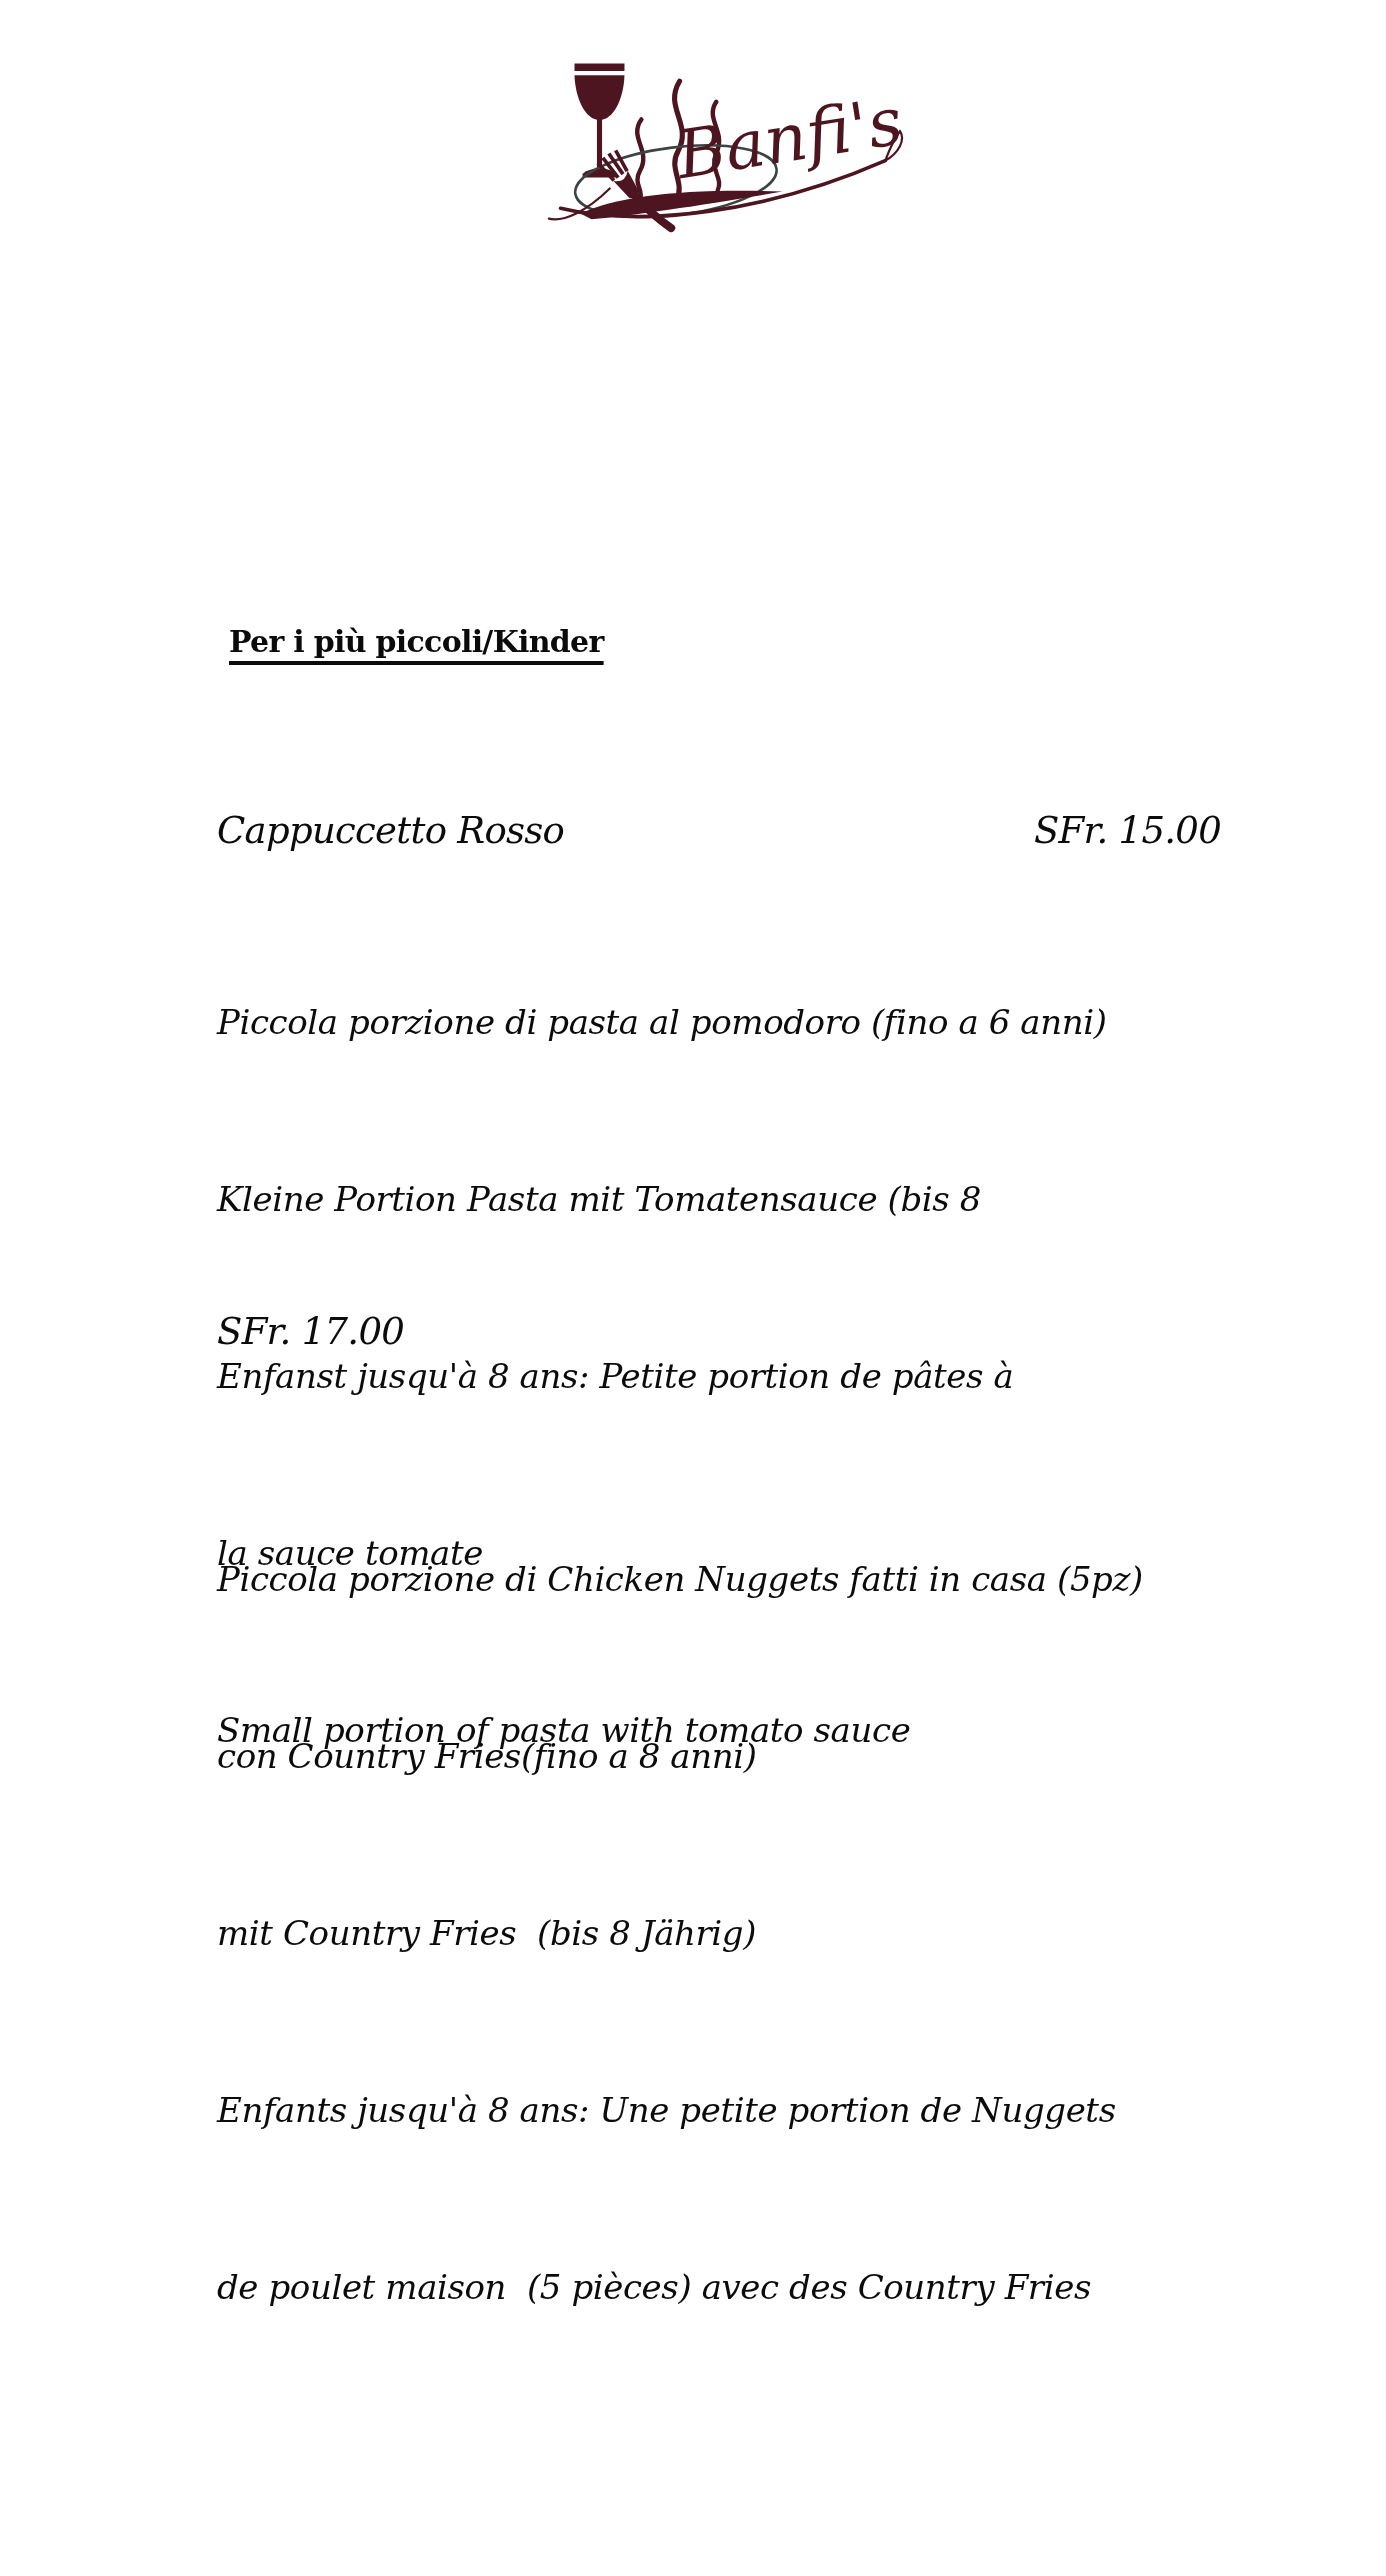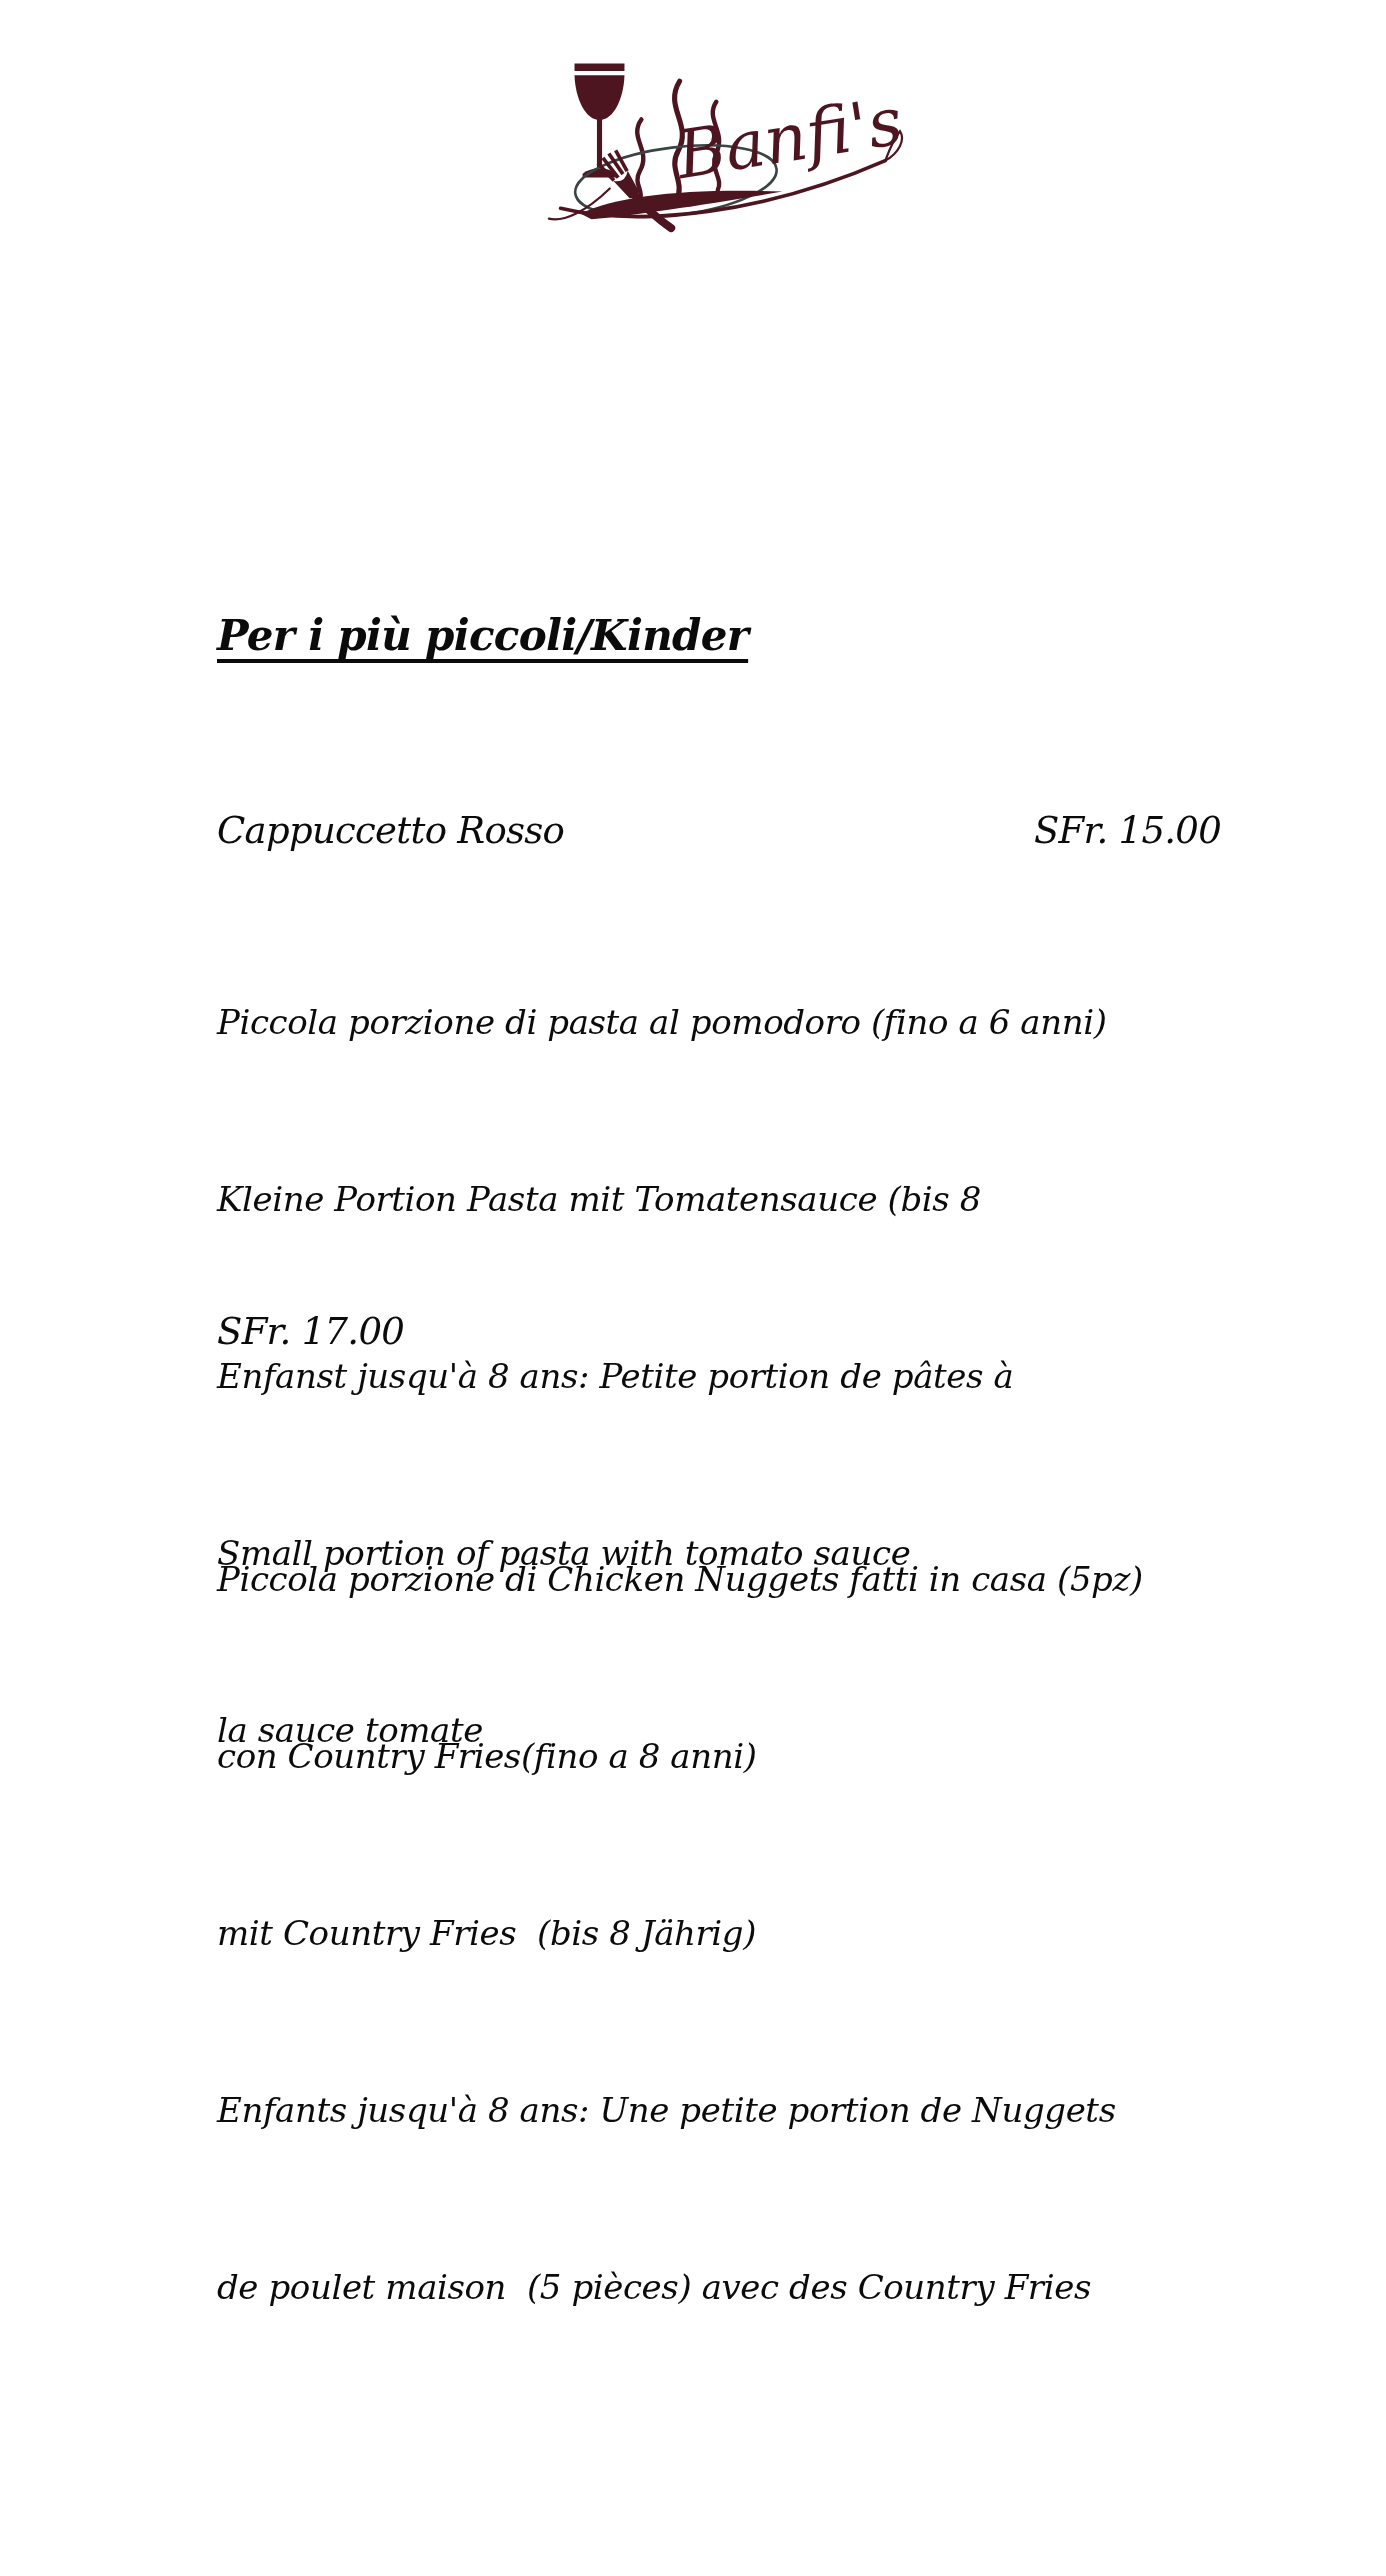--- a/index.html
+++ b/index.html
@@ -25,26 +25,25 @@
   .logo{left:540px;top:37px;width:382px;height:184px;}
   .logo svg{overflow:visible;display:block;}
   .logo text{
     font-family:"DejaVu Serif", serif;
     font-style:italic;
     font-weight:500;
   }
   
   .heading{
     left:217px;top:614px;
-    font-size:42px;
-    font-style:italic;
+    font-size:30px;
     font-weight:bold;
     letter-spacing:-0.7px;
     line-height:1.05;
-    margin:0;
+    margin:12px;
     text-decoration:underline;
     text-decoration-thickness:3.7px;
     text-underline-offset:8.8px;
     text-decoration-skip-ink:none;
   }
   
   .item-row{
     left:217px;
     width:1004px;
     display:flex;
@@ -120,22 +119,22 @@
 
   <div class="abs item-row item-row-1">
     <span class="item-name">Cappuccetto Rosso</span>
     <span class="item-price">SFr. 15.00</span>
   </div>
 
   <div class="abs item-desc item-desc-1">
     <div class="desc-line">Piccola porzione di pasta al pomodoro (fino a 6 anni)</div>
     <div class="desc-line">Kleine Portion Pasta mit Tomatensauce (bis 8</div>
     <div class="desc-line">Enfanst jusqu'à 8 ans: Petite portion de pâtes à</div>
+    <div class="desc-line">la sauce tomate</div>
     <div class="desc-line">Small portion of pasta with tomato sauce</div>
-    <div class="desc-line">la sauce tomate</div>
   </div>
 
   <div class="abs item-row item-row-2">
     <span class="item-price">SFr. 17.00</span>
   </div>
 
   <div class="abs item-desc item-desc-2">
     <div class="desc-line">Piccola porzione di Chicken Nuggets fatti in casa (5pz)</div>
     <div class="desc-line">con Country Fries(fino a 8 anni)</div>
     <div class="desc-line">mit Country Fries  (bis 8 Jährig)</div>

